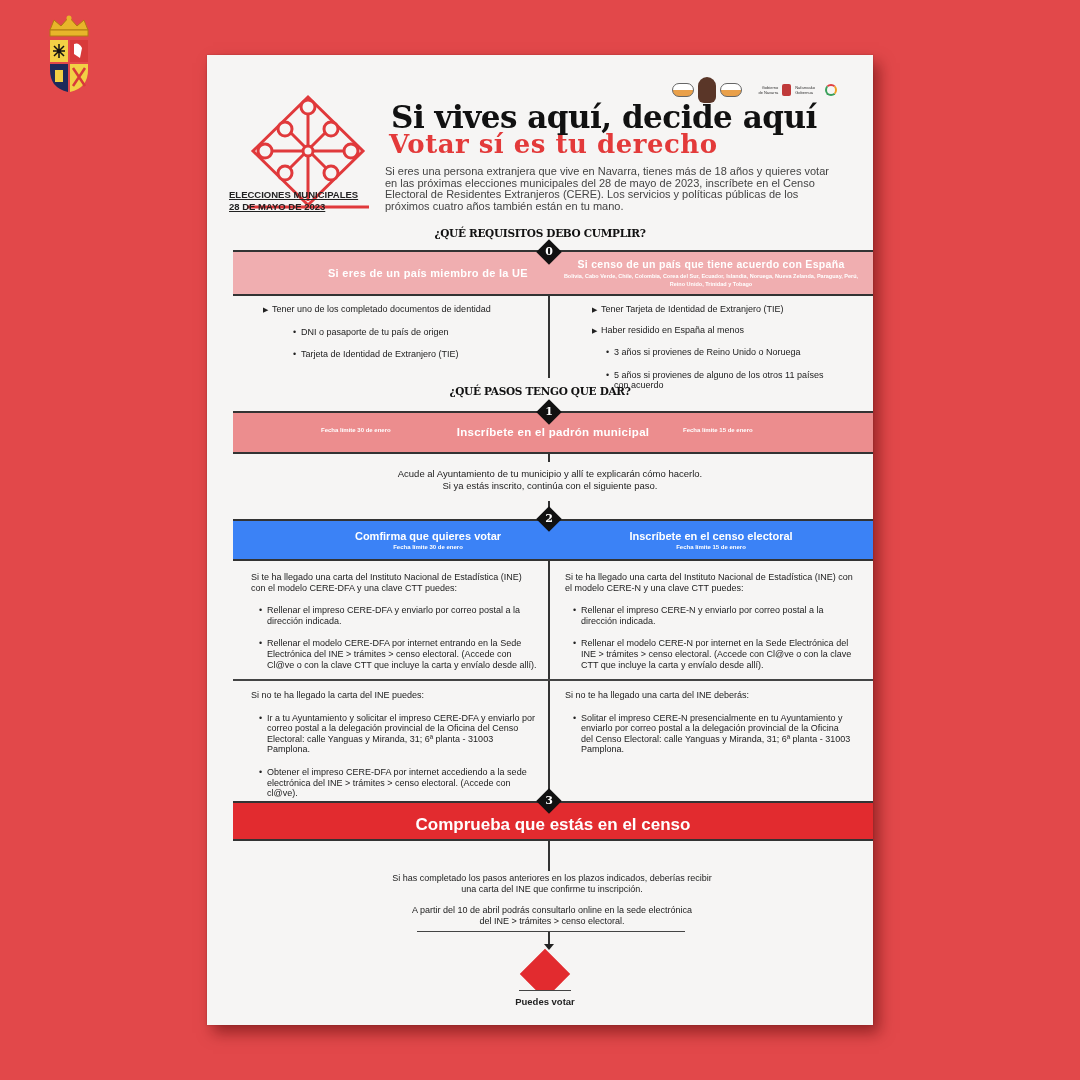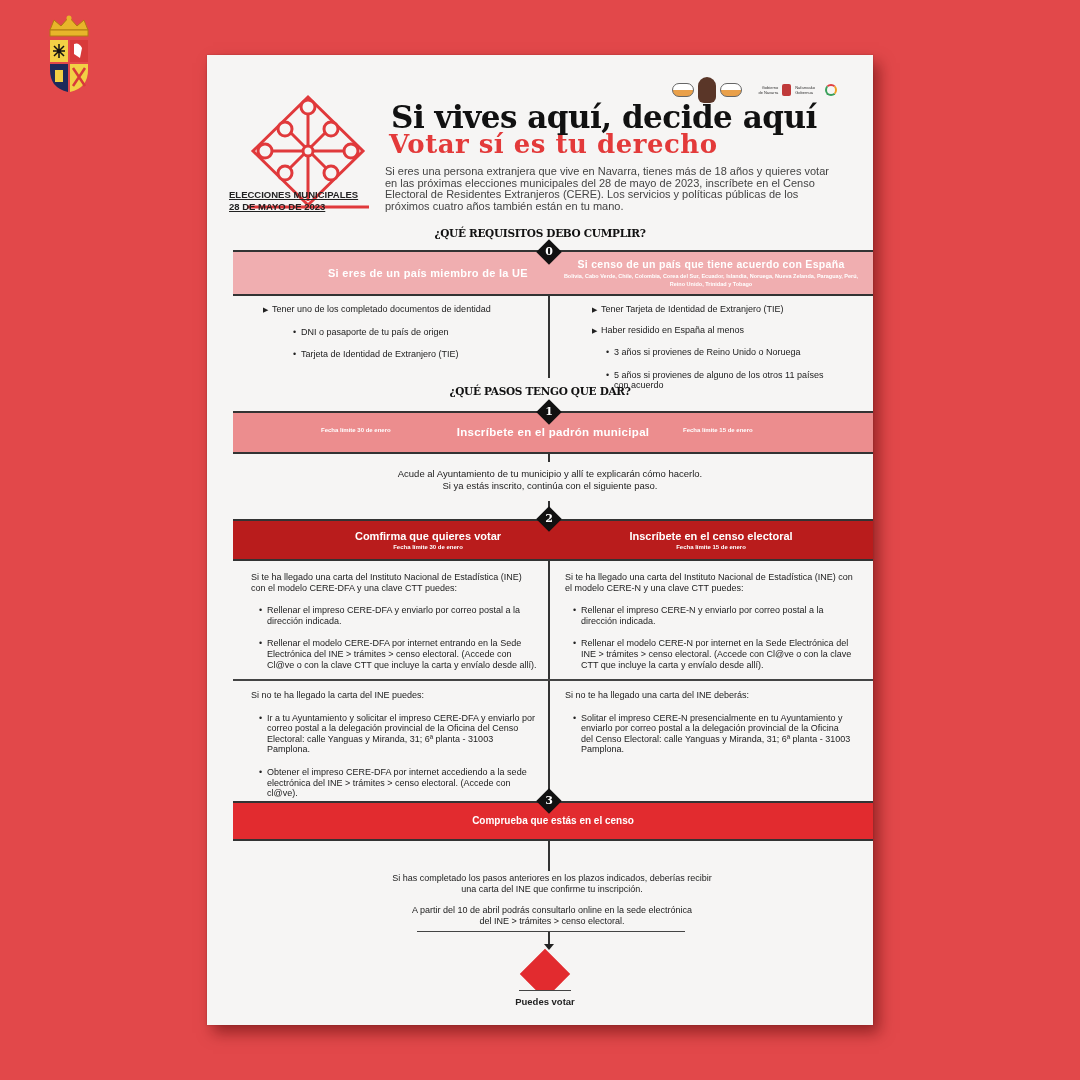--- a/index.html
+++ b/index.html
@@ -32,21 +32,21 @@
   .title2 { position: absolute; left: 182px; top: 74px; font-family: "DejaVu Serif", serif; font-weight: bold;
     font-size: 26px; color: #e33a3a; letter-spacing: 0.5px; }
   .intro { position: absolute; left: 178px; top: 111px; width: 454px; font-size: 11px; line-height: 11.6px; color: #444; }
 
   .section-title { position: absolute; left: 0; width: 100%; text-align: center;
     font-family: "DejaVu Serif", serif; font-weight: bold; font-size: 10.5px; color: #111; letter-spacing: -0.3px; }
 
   .bar { position: absolute; left: 26px; width: 640px; border-top: 2px solid #333; border-bottom: 2px solid #333; color: #fff; }
   .bar.pink { background: #f0aeb0; }
   .bar.salmon { background: #ec8d8e; }
-  .bar.coral { background: #b91c1c; }
+  .bar.coral { background: #3b82f6; }
   .bar.red { background: #e22b2f; }
   .bar .half { position: absolute; top: 0; bottom: 0; display: flex; flex-direction: column; align-items: center; justify-content: center; text-align: center; }
   .bar .left { left: 5px; width: 316px; margin-left: 32px; }
   .bar .right { left: 316px; width: 324px; }
 
   .diamond { position: absolute; width: 18px; height: 18px; background: #111; transform: rotate(45deg); }
   .diamond-num { position: absolute; width: 26px; text-align: center; color: #fff; font-family: "DejaVu Serif", serif; font-weight: bold; font-size: 11px; }
 
   .vline { position: absolute; width: 2px; background: #333; }
   .hline { position: absolute; height: 1.5px; background: #444; }
@@ -205,21 +205,21 @@
     </ul>
   </div>
   <div class="txt" style="left:358px; top:635px; width:288px;">
     <div>Si no te ha llegado una carta del INE deberás:</div>
     <ul style="margin:4px 0 0 8px;">
       <li>Solitar el impreso CERE-N presencialmente en tu Ayuntamiento y enviarlo por correo postal a la delegación provincial de la Oficina del Censo Electoral: calle Yanguas y Miranda, 31; 6ª planta - 31003 Pamplona.</li>
     </ul>
   </div>
 
   <div class="bar red" style="top:746px; height:40px;">
-    <div style="position:absolute; left:0; width:640px; top:12px; text-align:center; font-size:10px; font-weight:bold;">Comprueba que estás en el censo</div>
+    <div style="position:absolute; left:0; width:640px; top:12px; text-align:center; font-size:17px; font-weight:bold;">Comprueba que estás en el censo</div>
   </div>
   <div class="diamond" style="left:333px; top:737px;"></div>
   <div class="diamond-num" style="left:329px; top:739px;">3</div>
   <div class="vline" style="left:341px; top:786px; height:30px;"></div>
   <div class="txt center" style="left:180px; top:818px; width:330px; font-size:9px; line-height:11px;">Si has completado los pasos anteriores en los plazos indicados, deberías recibir una carta del INE que confirme tu inscripción.</div>
   <div class="txt center" style="left:200px; top:850px; width:290px; font-size:9px; line-height:11px;">A partir del 10 de abril podrás consultarlo online en la sede electrónica del INE &gt; trámites &gt; censo electoral.</div>
   <div class="hline" style="left:210px; top:876px; width:268px; height:1px;"></div>
   <div class="vline" style="left:341px; top:877px; height:16px; width:1.5px;"></div>
   <div style="position:absolute; left:337px; top:889px; width:0; height:0; border-left:5px solid transparent; border-right:5px solid transparent; border-top:6px solid #222;"></div>
 

